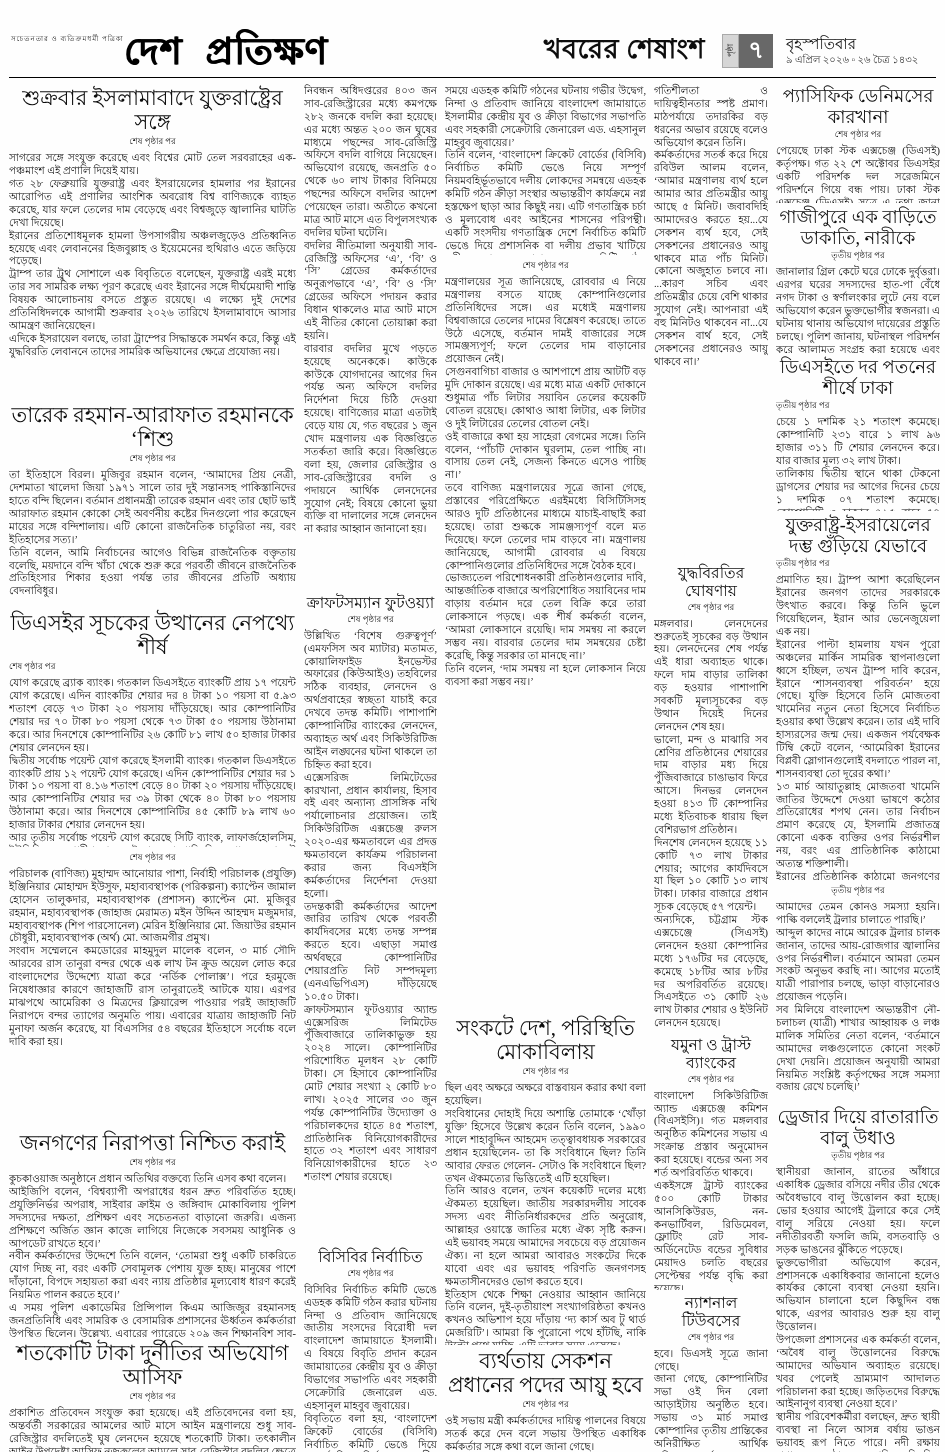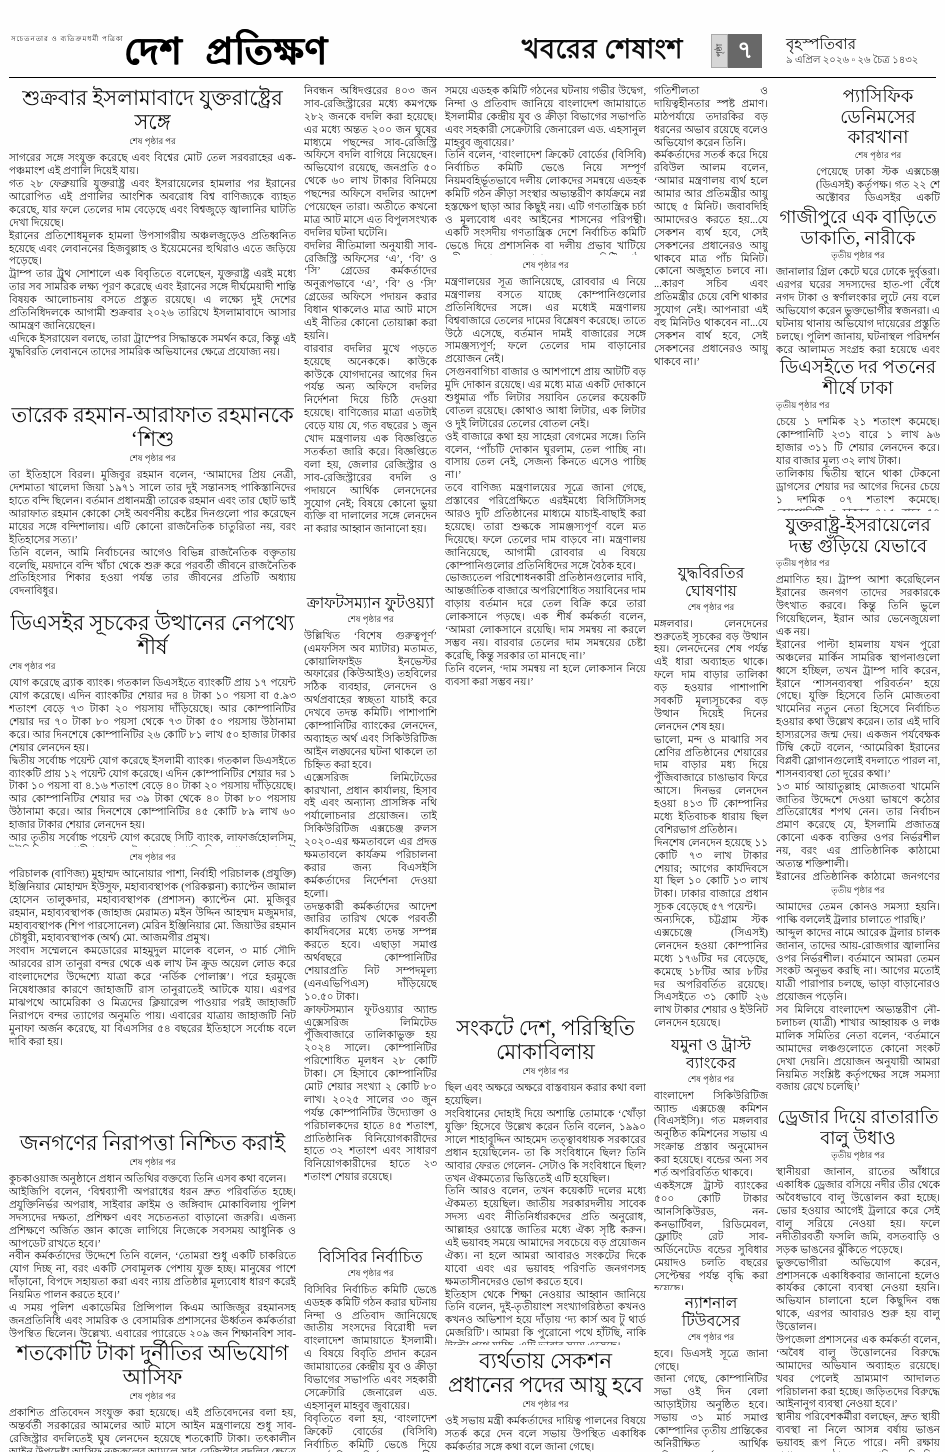--- a/index.html
+++ b/index.html
@@ -14,21 +14,21 @@
     height:70px;display:flex;align-items:flex-end;justify-content:space-between;
     border-bottom:1.5px solid #000;padding-bottom:4px;box-sizing:border-box;margin-top:8px;
   }
   .mast{display:flex;line-height:1;}
   .mast .tagline{font-size:7px;letter-spacing:1px;color:#222;margin-bottom:1px;padding-left:2px;}
   .mast .logo{
     font-size:37px;font-weight:900;letter-spacing:1px;
     font-family:Liberation Mono, monospace;color:#000;
     text-shadow:1px 0 0 #000;
   }
-  .head-right{display:flex;align-items:center;gap:24px;}
+  .head-right{display:flex;align-items:center;gap:13px;}
   .section-title{font-size:27px;font-weight:900;letter-spacing:0.5px;margin-right:4px;}
   .page-tab{display:flex;align-items:stretch;height:34px;}
   .page-label{
     writing-mode:vertical-rl;transform:rotate(180deg);
     font-size:8px;background:#d6d6d6;color:#111;
     display:flex;align-items:center;justify-content:center;
     padding:1px 1px;border:1px solid #aaa;
   }
   .page-num{
     width:34px;background:#686868;color:#fff;font-size:24px;font-weight:700;
@@ -196,21 +196,21 @@
 একইসঙ্গে ট্রাস্ট ব্যাংকের ৫০০ কোটি টাকার আনসিকিউরড, নন-কনভার্টিবল, রিডিমেবল, ফ্লোটিং রেট সাব-অর্ডিনেটেড বন্ডের সুবিধার মেয়াদও চলতি বছরের সেপ্টেম্বর পর্যন্ত বৃদ্ধি করা হয়েছে।</div>
         </div>
         <div class="article" style="height: 164px;">
           <h2 class="headline h-sm">ন্যাশনাল টিউবসের</h2>
           <div class="dateline">শেষ পৃষ্ঠার পর</div>
           <div class="body">হবে। ডিএসই সূত্রে জানা গেছে।
 জানা গেছে, কোম্পানিটির সভা ওই দিন বেলা আড়াইটায় অনুষ্ঠিত হবে। সভায় ৩১ মার্চ সমাপ্ত কোম্পানির তৃতীয় প্রান্তিকের অনিরীক্ষিত আর্থিক প্রতিবেদন পর্যালোচনা করে প্রকাশ করা হবে।</div>
         </div>
       </div>
       <div class="col">
-        <div class="article" style="height: 121px; margin-left: 40px;">
+        <div class="article" style="height: 121px;">
           <h2 class="headline h-md">প্যাসিফিক ডেনিমসের কারখানা</h2>
           <div class="dateline">শেষ পৃষ্ঠার পর</div>
           <div class="body">পেয়েছে ঢাকা স্টক এক্সচেঞ্জ (ডিএসই) কর্তৃপক্ষ। গত ২২ শে অক্টোবর ডিএসইর একটি পরিদর্শক দল সরেজমিনে পরিদর্শনে গিয়ে বন্ধ পায়। ঢাকা স্টক এক্সচেঞ্জ (ডিএসই) সূত্রে এ তথ্য জানা গেছে।
 সূত্র মতে, সাধারণত নিয়মিতভাবে কোম্পানি সম্পর্কিত তথ্য প্রকাশ করছে না বা স্টক এক্সচেঞ্জের সঙ্গে যোগাযোগ নেই এমন কারণে কোম্পানি পরিদর্শন করে থাকে স্টক এক্সচেঞ্জ কর্তৃপক্ষ। এরই ধারাবাহিকতায় গত ২২ শে অক্টোবরে কোম্পানিটির কারখানা প্রাঙ্গণ এবং প্রধান কার্যালয় পরিদর্শনে যায় ডিএসইর একটি প্রতিনিধিদল। তবে কারখানা পরিদর্শনে গিয়ে ডিএসইর প্রতিনিধি দল কারখানাটি বন্ধ পায়। প্রতিনিধি দল জানায়, প্যাসিফিক ডেনিমস লিমিটেডের কারখানা সরেজমিন পরিদর্শনকালে তা বন্ধ পাওয়া যায়।</div>
         </div>
         <div class="article" style="height: 150px;">
           <h2 class="headline h-md">গাজীপুরে এক বাড়িতে ডাকাতি, নারীকে</h2>
           <div class="dateline">তৃতীয় পৃষ্ঠার পর</div>
           <div class="body">জানালার গ্রিল কেটে ঘরে ঢোকে দুর্বৃত্তরা। এরপর ঘরের সদস্যদের হাত-পা বেঁধে নগদ টাকা ও স্বর্ণালংকার লুটে নেয় বলে অভিযোগ করেন ভুক্তভোগীর স্বজনরা। এ ঘটনায় থানায় অভিযোগ দায়েরের প্রস্তুতি চলছে। পুলিশ জানায়, ঘটনাস্থল পরিদর্শন করে আলামত সংগ্রহ করা হয়েছে এবং জড়িতদের শনাক্তে কাজ চলছে। এক কর্মকর্তা বলেন, ‘আমরা বিষয়টি গুরুত্বের সঙ্গে তদন্ত করছি। এটি ডাকাতি নাকি অন্য কিছু, আশা করছি দ্রুত প্রকৃত ঘটনা উদঘাটন করা সম্ভব হবে।’</div>
         </div>

